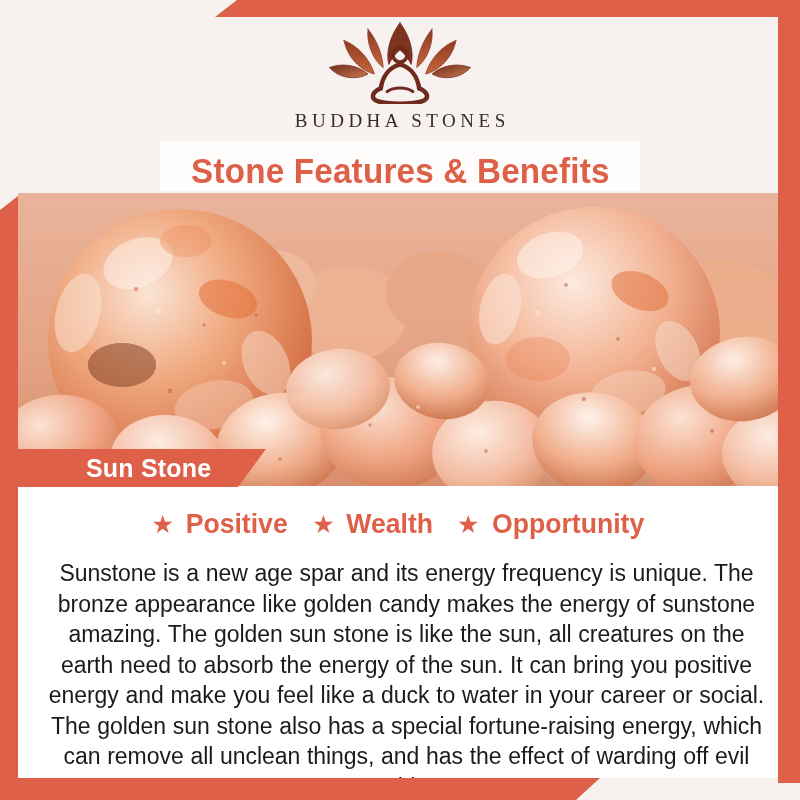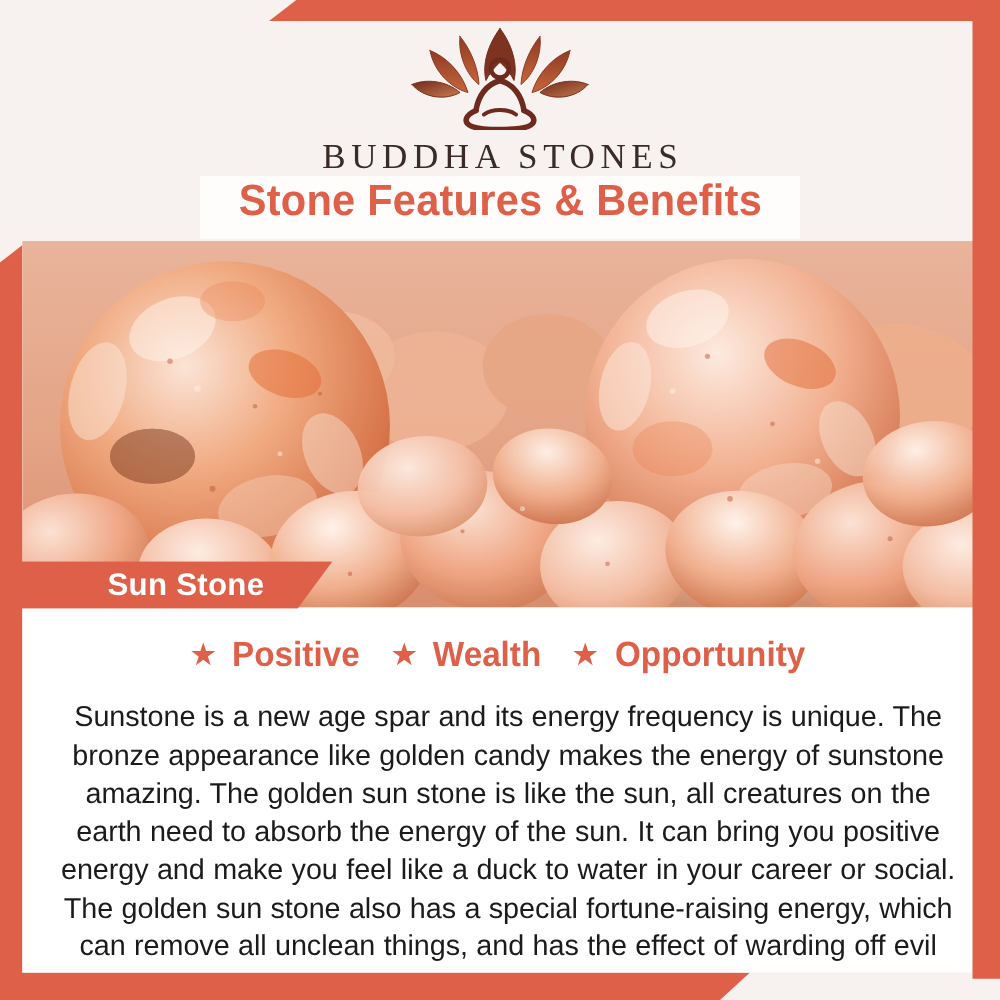--- a/index.html
+++ b/index.html
@@ -86,37 +86,37 @@
 
   .logo-mark {
     width: 160px;
     height: 86px;
     display: block;
   }
 
   .brand-name {
     margin-top: 6px;
     font-family: "Liberation Serif", serif;
-    font-size: 28px;
+    font-size: 19px;
     letter-spacing: 4.5px;
     color: #3B2B26;
     font-weight: 400;
     text-indent: 4.5px;
   }
 
   
   .title-banner {
     position: absolute;
     top: 141px;
     left: 160px;
     width: 480px;
     height: 50px;
     background: #FFFDFC;
     display: flex;
-    align-items: flex-start;
+    align-items: flex-end;
     justify-content: center;
     z-index: 4;
   }
   .title-text {
     font-family: "Liberation Sans Narrow", "Liberation Sans", sans-serif;
     font-weight: 700;
     font-size: 35px;
     color: var(--accent);
     letter-spacing: 0.2px;
     transform: scaleX(0.95);

